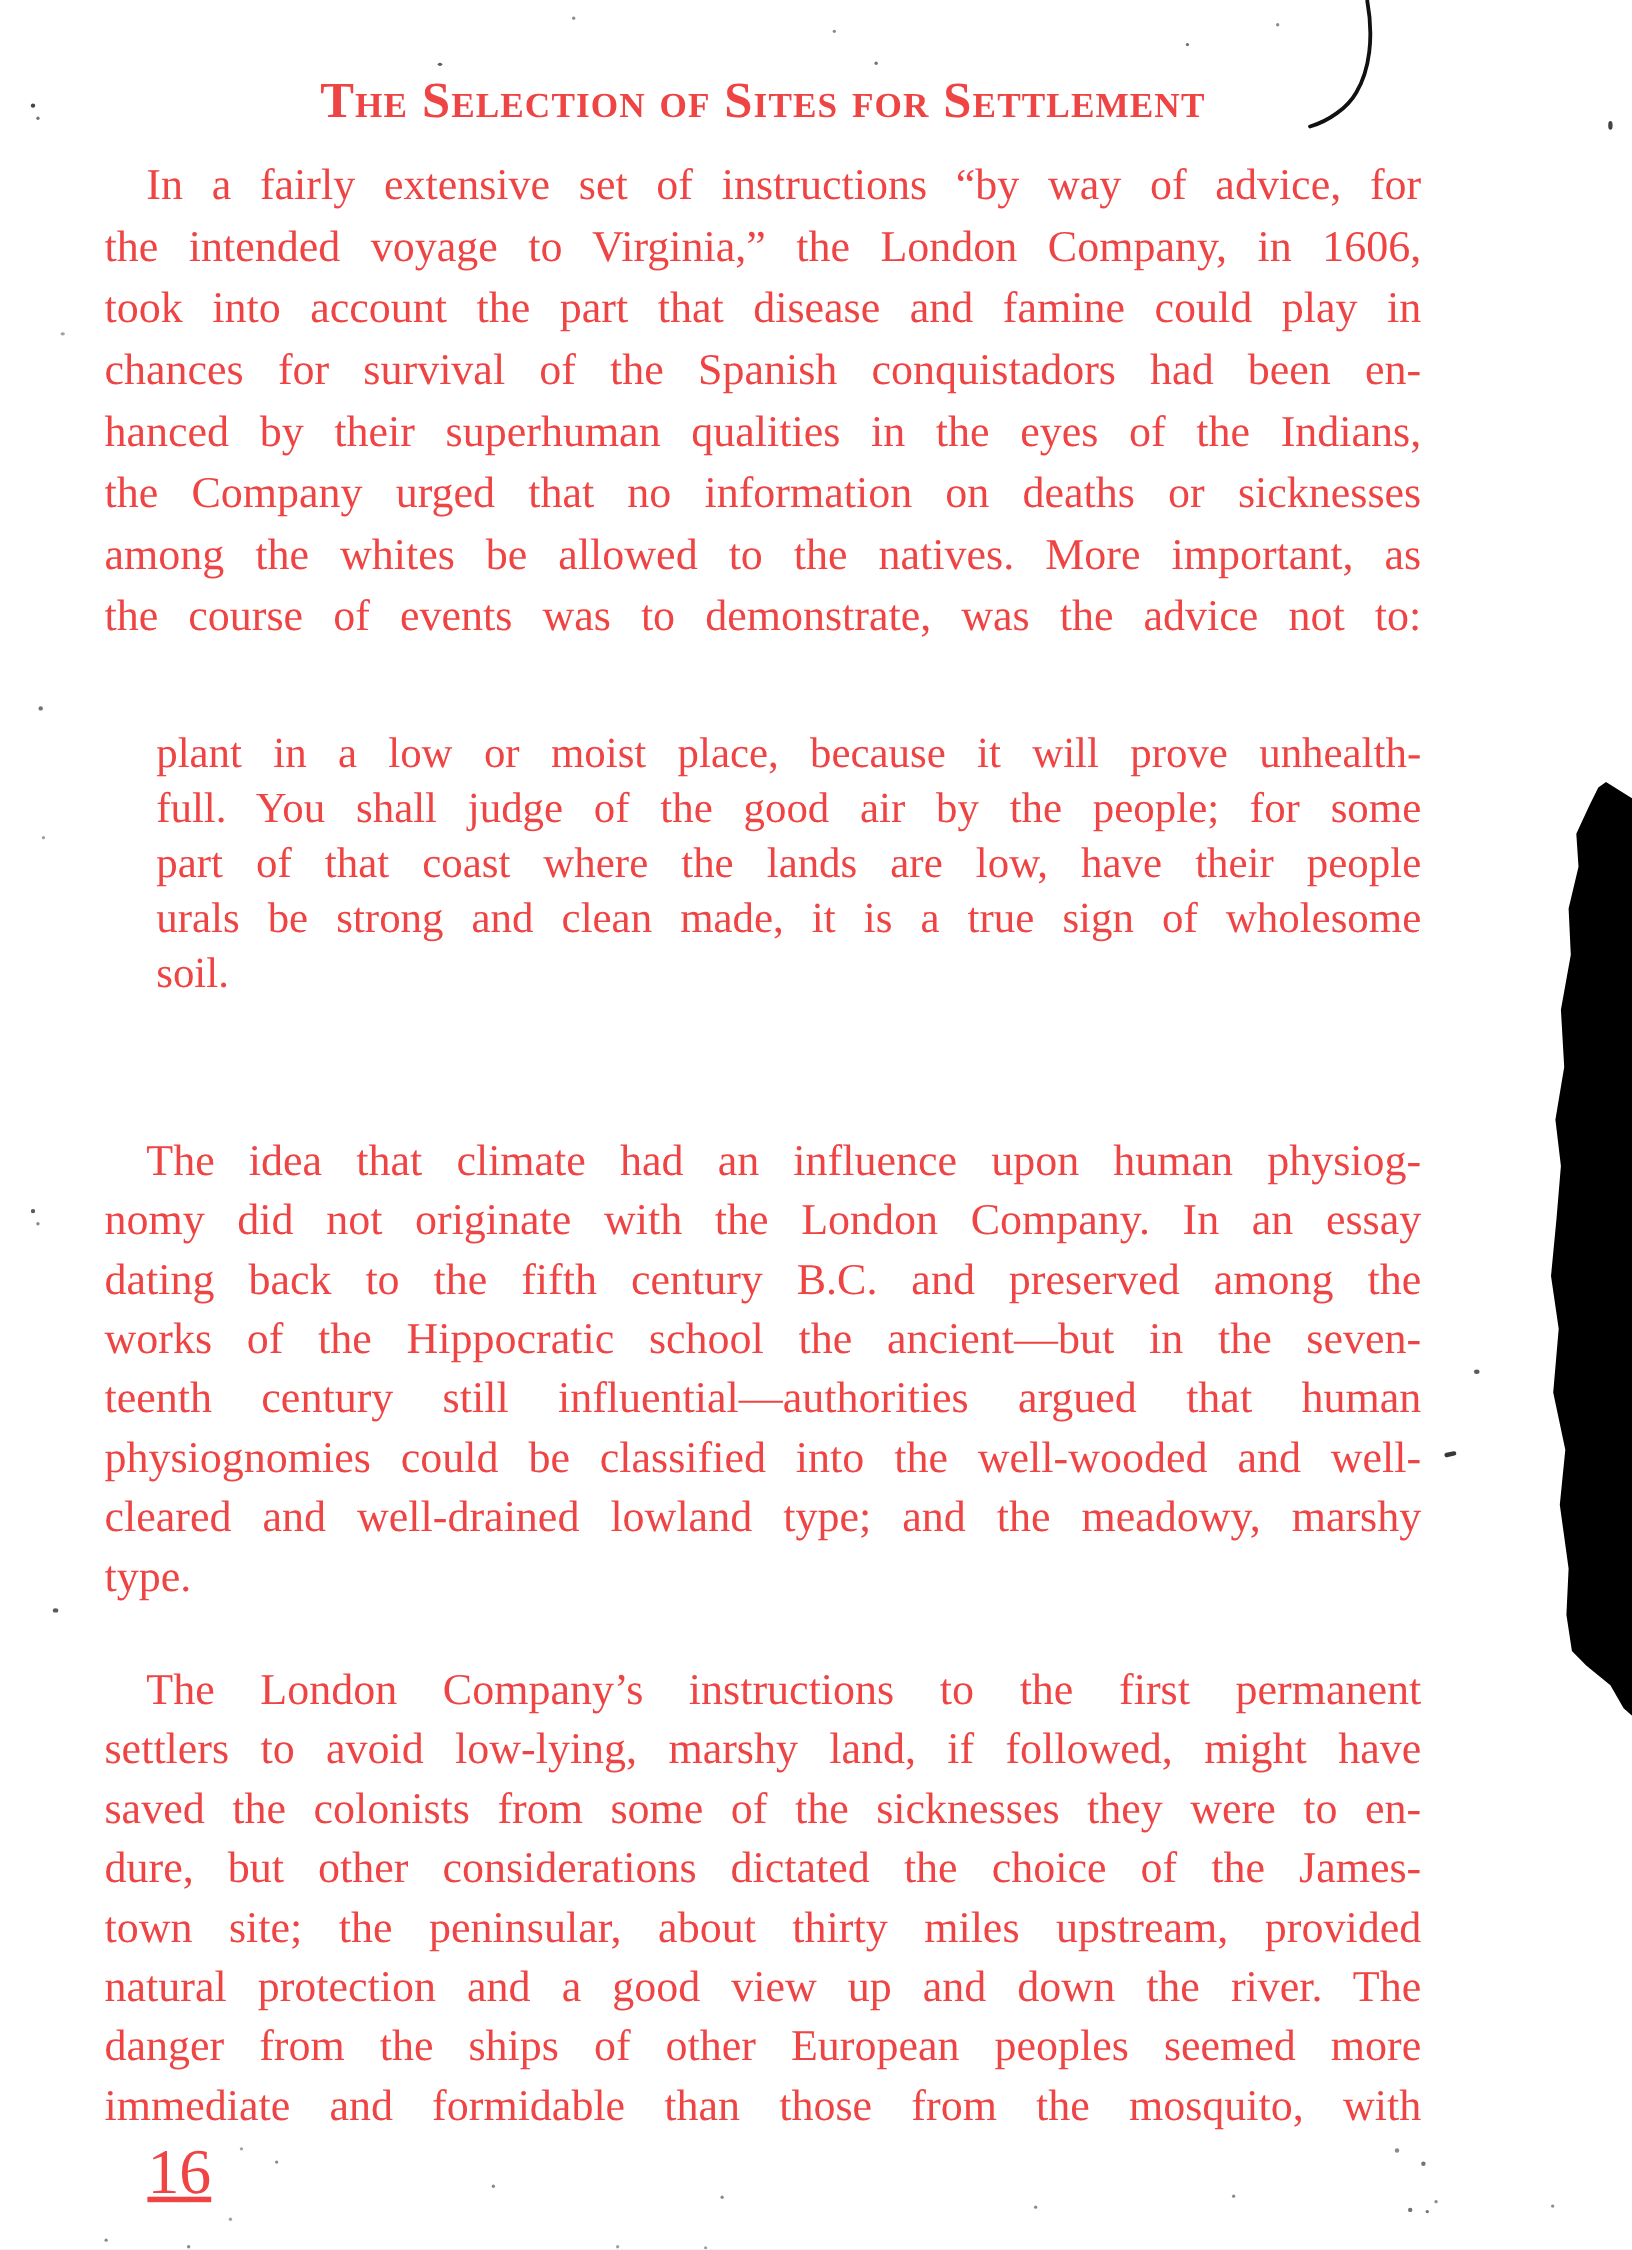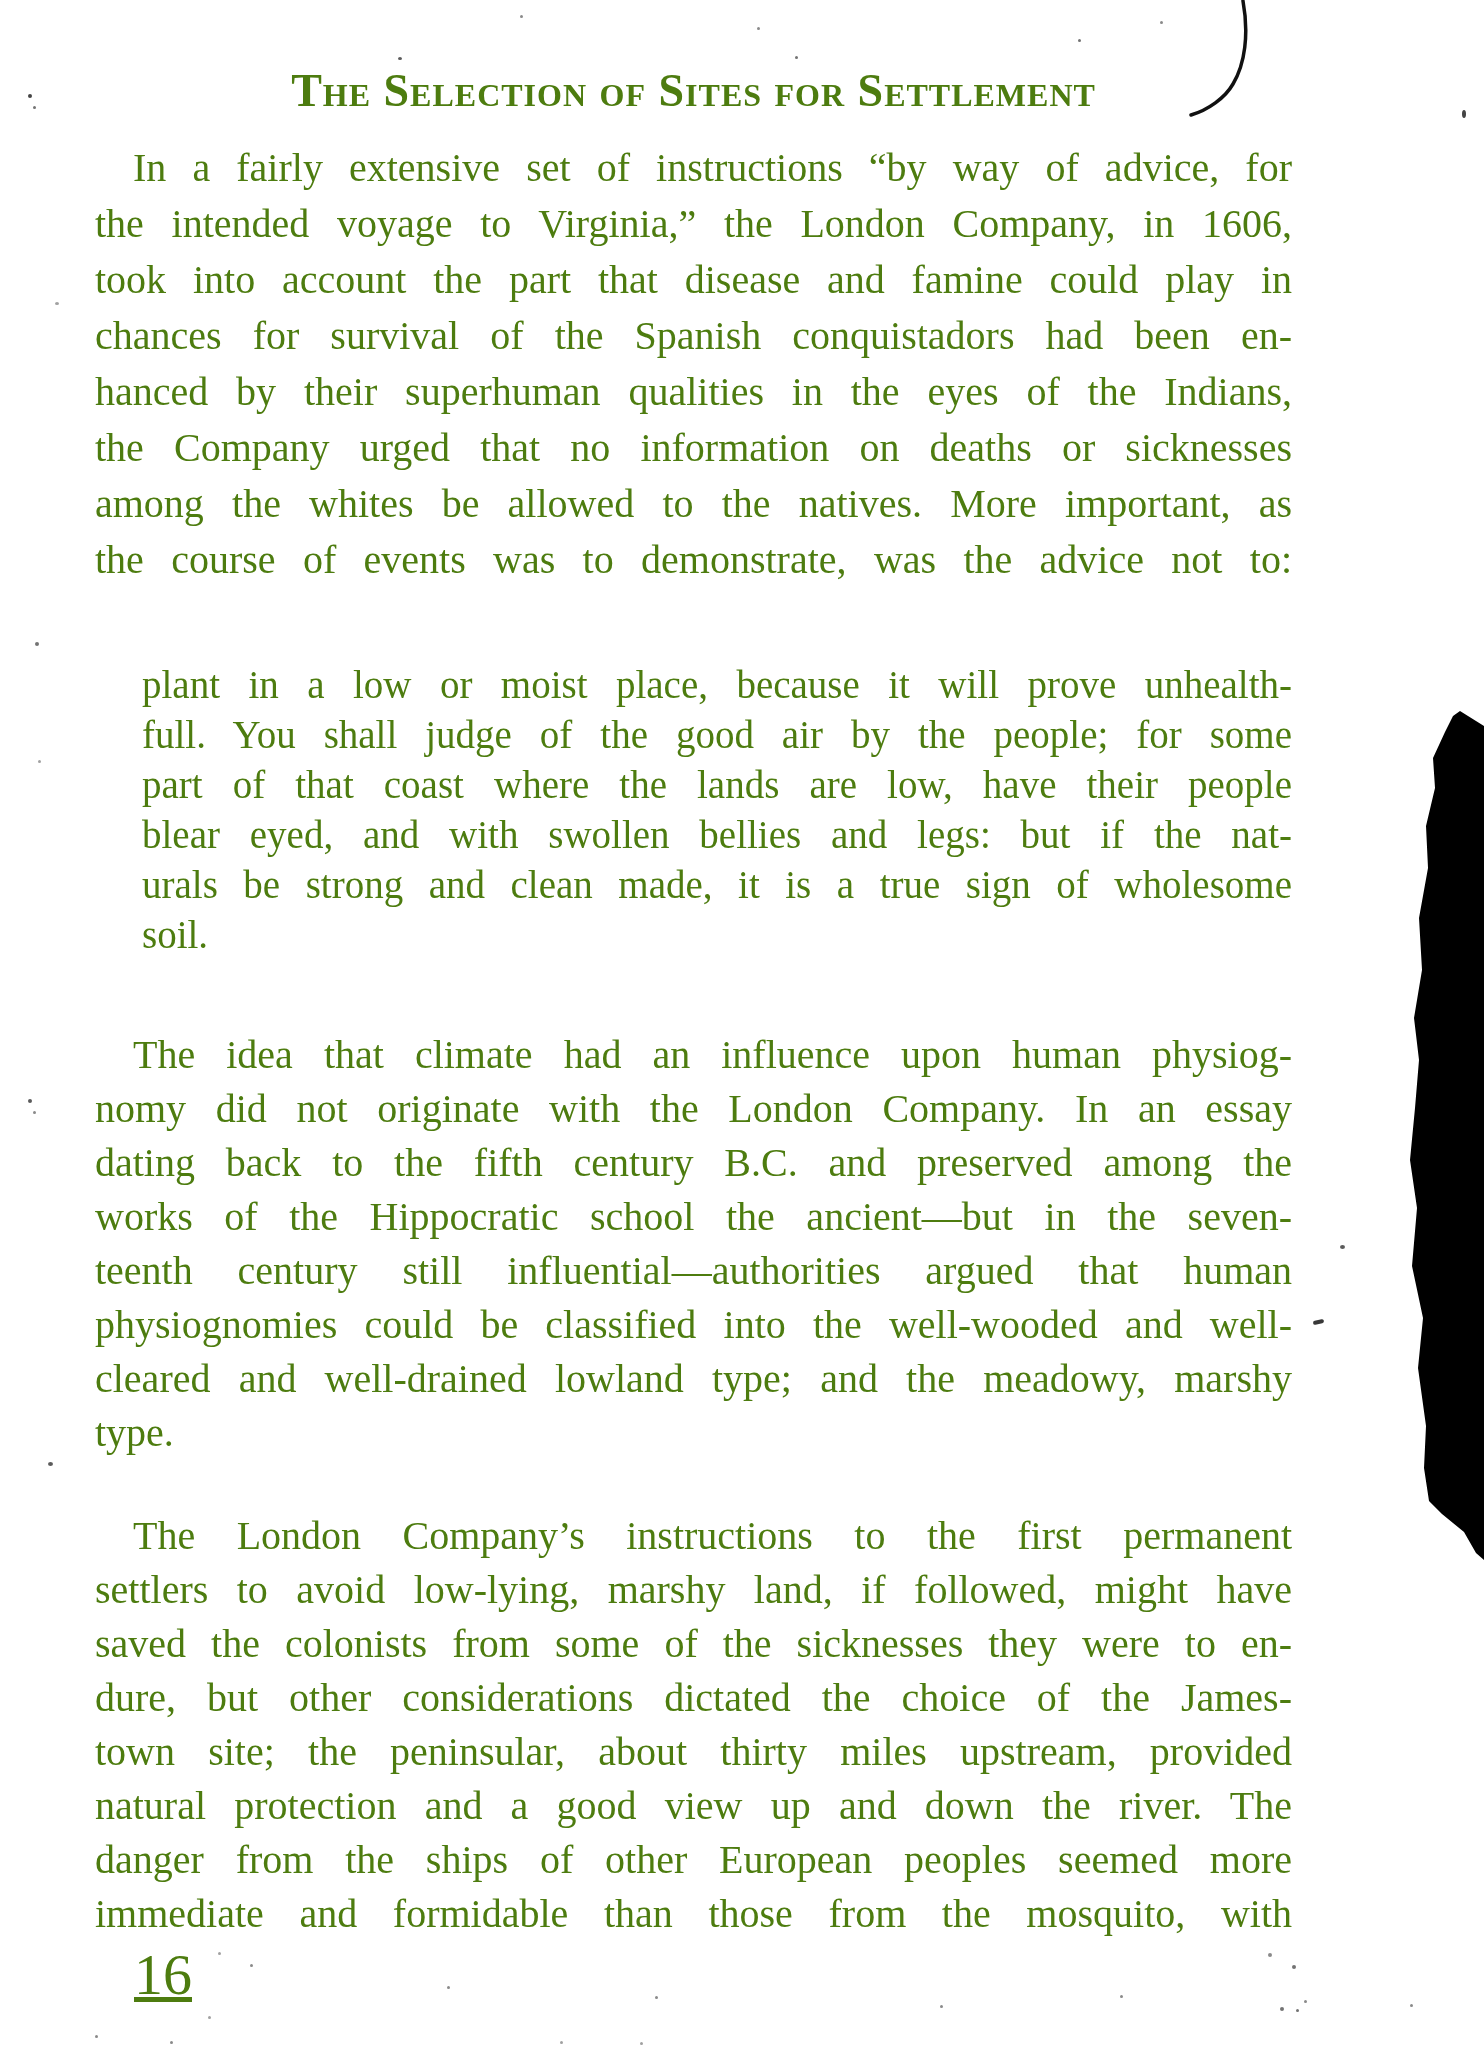--- a/index.html
+++ b/index.html
@@ -2,21 +2,21 @@
 <html><head>
 <meta charset="utf-8">
 <style>
   html,body{margin:0;padding:0;background:#e8e8e8;}
   .page{
     position:relative;
     width:1484px;height:2045px;
     background:#ffffff;
     overflow:hidden;
     font-family:"Liberation Serif","DejaVu Serif",serif;
-    color:#4d7c0f;
+    color:#ef4444;
   }
   .title{
     position:absolute;top:66px;left:95px;width:1197px;
     margin:0;text-align:center;
     font-variant:small-caps;
     font-weight:bold;
     font-size:46px;line-height:50px;
     letter-spacing:1px;
   }
   .block{position:absolute;left:95px;width:1197px;font-size:40px;}
@@ -65,21 +65,20 @@
         <div class="line" data-name="text-line">chances for survival of the Spanish conquistadors had been en-</div>
         <div class="line" data-name="text-line">hanced by their superhuman qualities in the eyes of the Indians,</div>
         <div class="line" data-name="text-line">the Company urged that no information on deaths or sicknesses</div>
         <div class="line" data-name="text-line">among the whites be allowed to the natives. More important, as</div>
         <div class="line" data-name="text-line">the course of events was to demonstrate, was the advice not to:</div>
       </div>
       <div class="block quote" data-name="block-quotation">
         <div class="line" data-name="text-line">plant in a low or moist place, because it will prove unhealth-</div>
         <div class="line" data-name="text-line">full. You shall judge of the good air by the people; for some</div>
         <div class="line" data-name="text-line">part of that coast where the lands are low, have their people</div>
-        <div class="line" data-name="text-line">blear eyed, and with swollen bellies and legs: but if the nat-</div>
         <div class="line" data-name="text-line">urals be strong and clean made, it is a true sign of wholesome</div>
         <div class="line no-justify" data-name="text-line">soil.</div>
       </div>
       <div class="block paragraph" data-name="block-paragraph-2">
         <div class="line indent" data-name="text-line">The idea that climate had an influence upon human physiog-</div>
         <div class="line" data-name="text-line">nomy did not originate with the London Company. In an essay</div>
         <div class="line" data-name="text-line">dating back to the fifth century B.C. and preserved among the</div>
         <div class="line" data-name="text-line">works of the Hippocratic school the ancient—but in the seven-</div>
         <div class="line" data-name="text-line">teenth century still influential—authorities argued that human</div>
         <div class="line" data-name="text-line">physiognomies could be classified into the well-wooded and well-</div>

